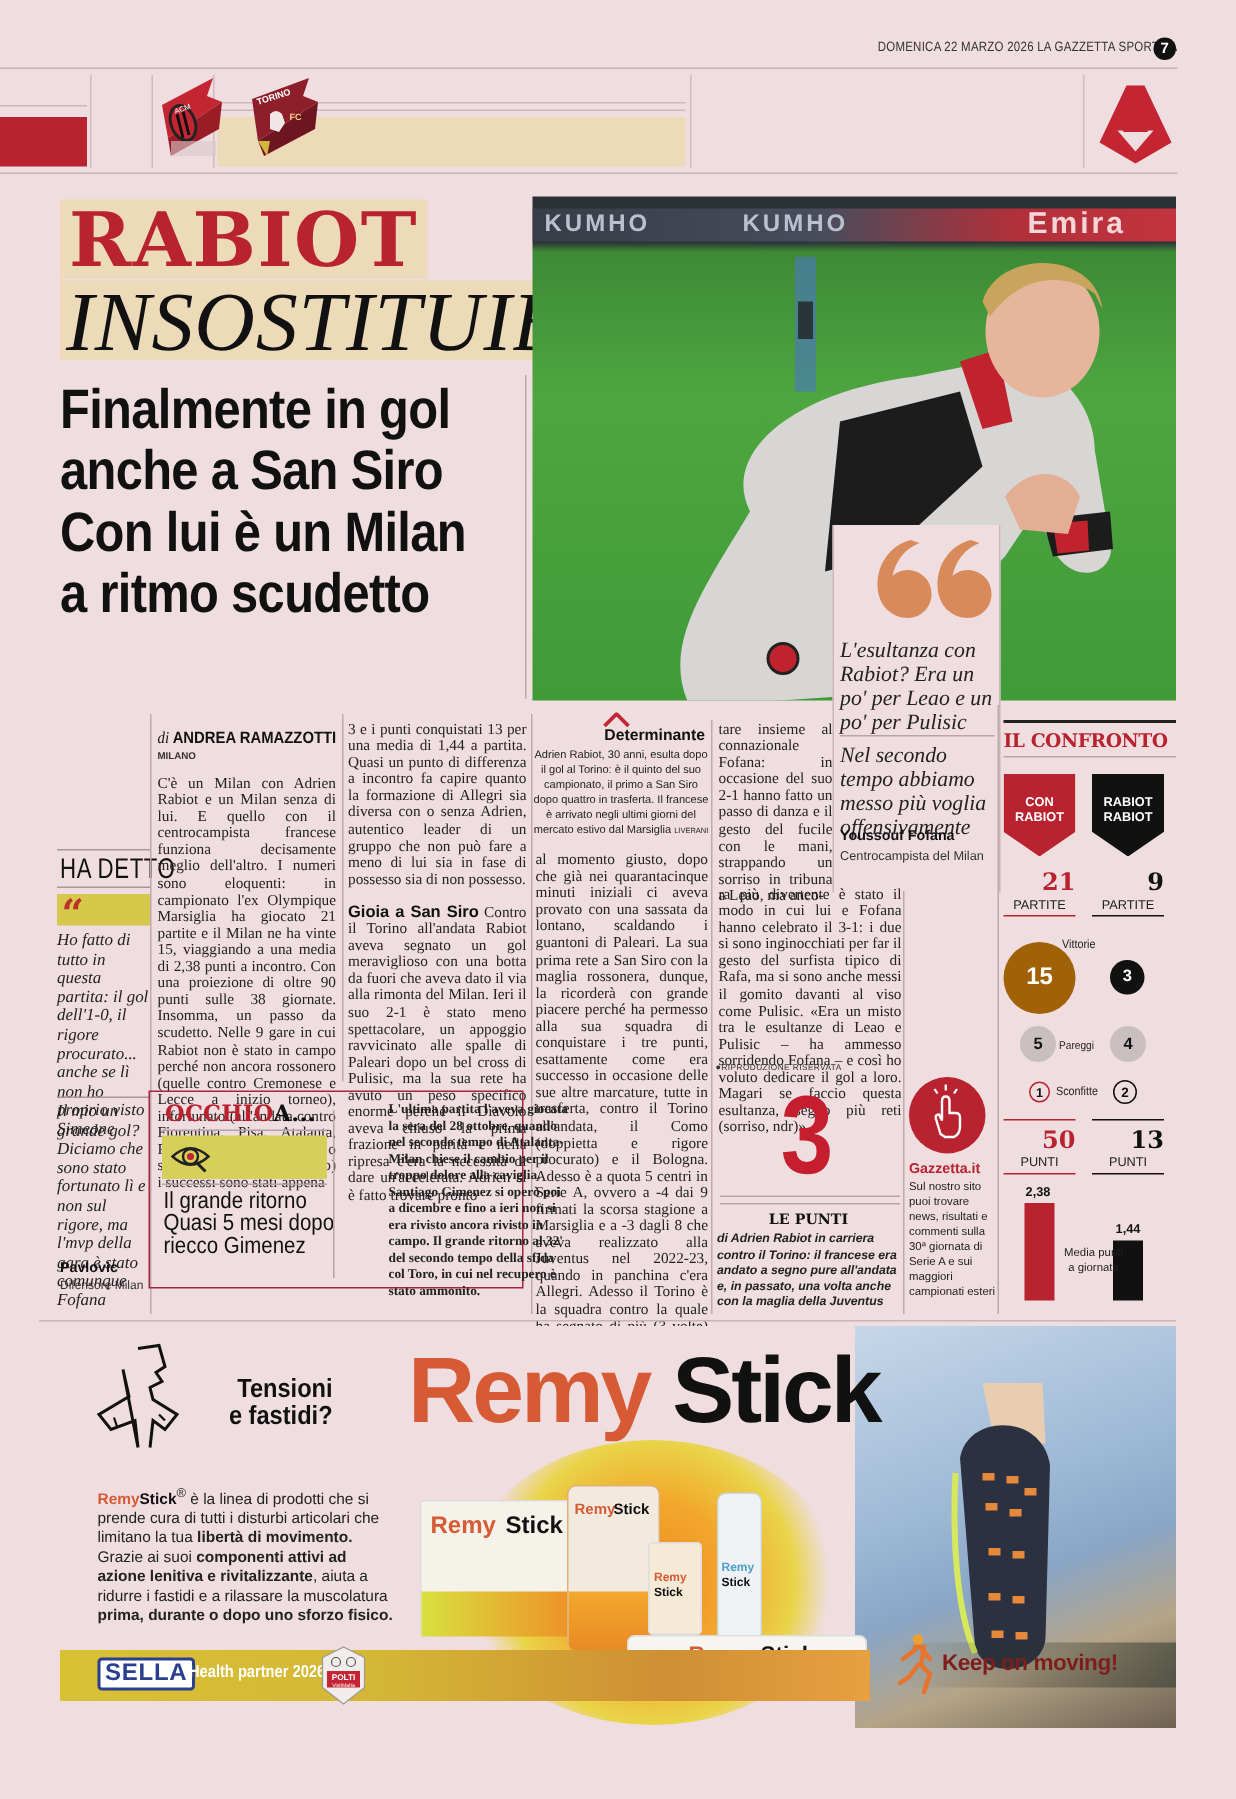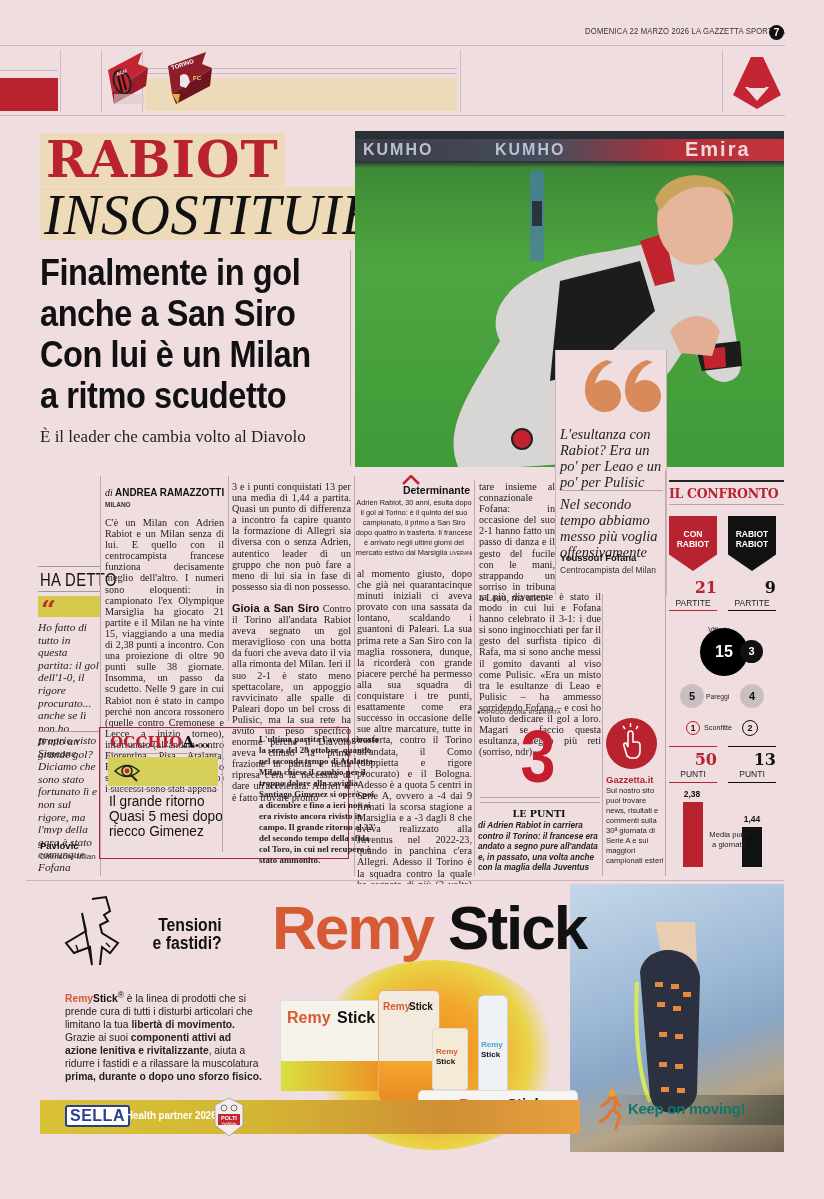--- a/index.html
+++ b/index.html
@@ -130,21 +130,21 @@
   .ad-brand .s { color: #111; }
   .ad-copy { position: absolute; left: 65px; top: 989px; width: 200px; font-family: "Liberation Sans", sans-serif; font-size: 10.3px; line-height: 13px; color: #222; }
   .ad-copy .rs-r { color: #d65a34; font-weight: bold; }
   .ad-copy .rs-s { color: #111; font-weight: bold; }
   .ad-footer { position: absolute; left: 40px; top: 1100px; width: 540px; height: 34px;
     background: linear-gradient(90deg, #d8c234 0%, #d4b635 40%, #cf8f34 75%, #e8a040 100%); }
   .ad-sella { position: absolute; left: 65px; top: 1105px; padding: 0 3px; height: 22px; border: 2px solid #2a3f8f; border-radius: 3px; background: #fff;
     font-family: "Liberation Sans", sans-serif; font-weight: bold; font-size: 16px; line-height: 18px; color: #2a3f8f; letter-spacing: 0.5px; }
   .ad-health { position: absolute; left: 126px; top: 1109px; font-family: "Liberation Sans", sans-serif; font-weight: bold; font-size: 11.5px; color: #fff; transform: scaleX(0.85); transform-origin: left; }
   .ad-polti { position: absolute; left: 214px; top: 1097px; width: 30px; height: 40px; }
-  .ad-keep { position: absolute; left: 628px; top: 1100px; font-family: "Liberation Sans", sans-serif; font-weight: bold; font-size: 15px; color: #0f766e; letter-spacing: -0.3px; }
+  .ad-keep { position: absolute; left: 628px; top: 1100px; font-family: "Liberation Sans", sans-serif; font-weight: bold; font-size: 15px; color: #7f1d1d; letter-spacing: -0.3px; }
   .ad-keep-bg { position: absolute; left: 600px; top: 1095px; width: 184px; height: 30px; background: linear-gradient(90deg, rgba(40,60,40,0.0), rgba(40,50,40,0.55)); }
   .ad-runner { position: absolute; left: 596px; top: 1088px; width: 26px; height: 42px; }
   .prod { position: absolute; border-radius: 3px; font-family: "Liberation Sans", sans-serif; font-weight: bold; }
 </style>
 </head>
 <body>
 
 <div class="topline">DOMENICA 22 MARZO 2026 LA GAZZETTA SPORTIVA</div>
 <div class="page-num">7</div>
 <div class="hr-top"></div>
@@ -190,21 +190,20 @@
 <div class="kicker">RABIOT</div>
 <div class="kicker2">INSOSTITUIBILE</div>
 <div class="col-sep" style="left:350px;top:250px;height:216px;"></div>
 <h1 class="headline">
   <span>Finalmente in gol</span>
   <span>anche a San Siro</span>
   <span>Con lui è un Milan</span>
   <span>a ritmo scudetto</span>
 </h1>
 <div class="subhead">
-  <span>È il leader che cambia volto al Diavolo</span>
 </div>
 
 <div class="photo">
   <div class="banner"></div>
   <div class="banner-txt" style="left:8px;">KUMHO</div>
   <div class="banner-txt" style="left:140px;">KUMHO</div>
   <div class="banner-txt" style="left:330px;color:#f3d6d8;font-size:20px;top:7px;">Emira</div>
   <svg class="player" viewBox="0 0 340 300">
     <rect x="90" y="0" width="14" height="90" fill="#4a7bb0" opacity="0.7"></rect>
     <rect x="92" y="30" width="10" height="25" fill="#222" opacity="0.8"></rect>
@@ -327,21 +326,21 @@
   <span>RABIOT</span>
 </div>
 <div class="cf-big" style="left:669px;top:578px;color:#b8232f;">21</div>
 <div class="cf-big" style="left:728px;top:578px;color:#111;">9</div>
 <div class="cf-small" style="left:669px;top:598px;">PARTITE</div>
 <div class="cf-small" style="left:728px;top:598px;">PARTITE</div>
 <div class="cf-uline" style="left:669px;top:610px;background:#b8232f;"></div>
 <div class="cf-uline" style="left:728px;top:610px;background:#111;"></div>
 
 <div class="cf-label" style="left:708px;top:625px;">Vittorie</div>
-<div class="cf-circle" style="left:700px;top:628px;width:48px;height:48px;line-height:48px;font-size:16px;background:#000000;">15</div>
+<div class="cf-circle" style="left:669px;top:628px;width:48px;height:48px;line-height:48px;font-size:16px;background:#a16207;">15</div>
 <div class="cf-circle" style="left:740px;top:640px;width:23px;height:23px;line-height:23px;font-size:11px;background:#111;">3</div>
 
 <div class="cf-circle" style="left:680px;top:684px;width:24px;height:24px;line-height:24px;font-size:11px;background:#c9bfc1;color:#111;">5</div>
 <div class="cf-label" style="left:706px;top:692px;font-size:7.5px;">Pareggi</div>
 <div class="cf-circle" style="left:740px;top:684px;width:24px;height:24px;line-height:24px;font-size:11px;background:#c9bfc1;color:#111;">4</div>
 
 <div class="cf-circle" style="left:686px;top:721px;width:14px;height:14px;line-height:12px;font-size:8.5px;background:transparent;color:#111;border:1.2px solid #b8232f;">1</div>
 <div class="cf-label" style="left:704px;top:723px;">Sconfitte</div>
 <div class="cf-circle" style="left:742px;top:720px;width:16px;height:16px;line-height:14px;font-size:9px;background:transparent;color:#111;border:1.2px solid #111;">2</div>
 

